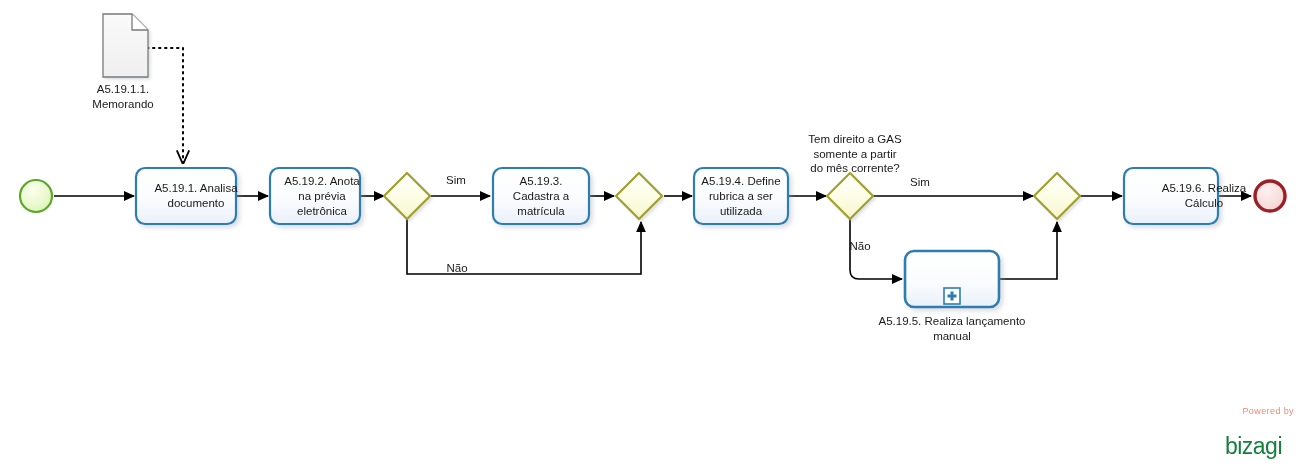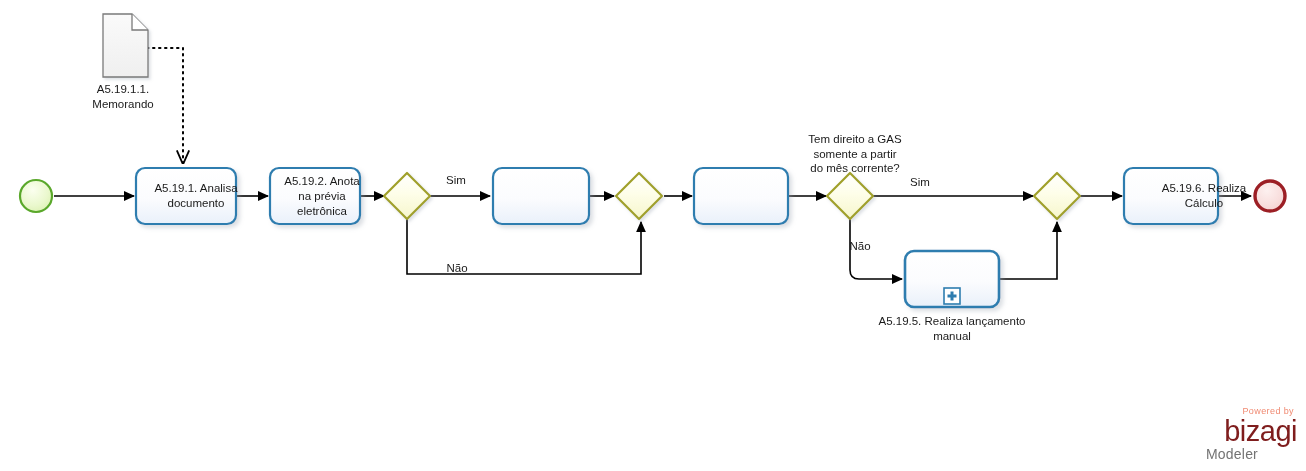--- a/index.html
+++ b/index.html
@@ -63,26 +63,26 @@
   .logo-powered {
     font-family: "Liberation Sans", sans-serif;
     font-size: 9px;
     color: #f08a72;
     letter-spacing: .4px;
     line-height: 10px;
     margin: 0 4px 0 0;
   }
   .logo-main {
     font-family: "Liberation Sans", sans-serif;
-    font-size: 29px;
+    font-size: 23px;
     font-weight: 400;
-    color: #7f1d1d;
+    color: #15803d;
     line-height: 29px;
     letter-spacing: -0.5px;
-    margin: 1px;
+    margin: 16px;
   }
   .logo-sub {
     font-family: "Liberation Sans", sans-serif;
     font-size: 14px;
     color: #737373;
     line-height: 15px;
     letter-spacing: .2px;
     margin: 0 42px 0 16px;
     text-align: left;
     padding-left: 4px;
@@ -219,21 +219,27 @@
   <div class="node-label" style="left:75px; top:82px; width:96px;">A5.19.1.1.
 Memorando</div>
 
   <div class="node-label" style="left:139px; top:181px; width:114px;">A5.19.1. Analisa
 documento</div>
 
   <div class="node-label" style="left:272px; top:174px; width:86px;padding-left:7px;">A5.19.2. Anota
 na prévia
 eletrônica</div>
 
-
+  <div class="node-label" style="left:495px; top:174px; width:92px;">A5.19.3.
+Cadastra a
+matrícula</div>
+
+  <div class="node-label" style="left:696px; top:174px; width:90px;">A5.19.4. Define
+rubrica a ser
+utilizada</div>
 
   <div class="node-label" style="left:872px; top:314px; width:160px;">A5.19.5. Realiza lançamento
 manual</div>
 
   <div class="node-label" style="left:1126px; top:181px; width:90px;padding-left:33px;">A5.19.6. Realiza
 Cálculo</div>
 
 
   <div class="gw-label" style="left:796px; top:132px; width:118px;">Tem direito a GAS
 somente a partir

